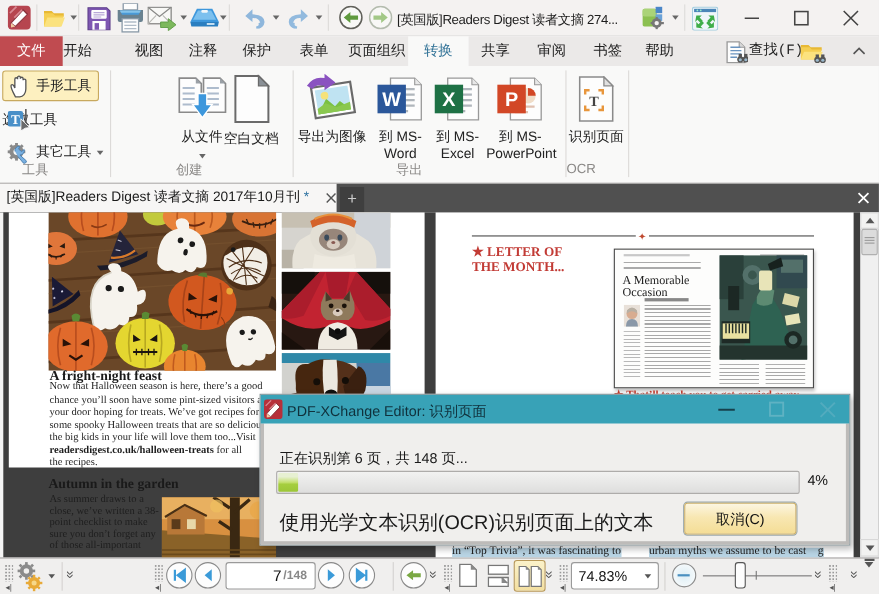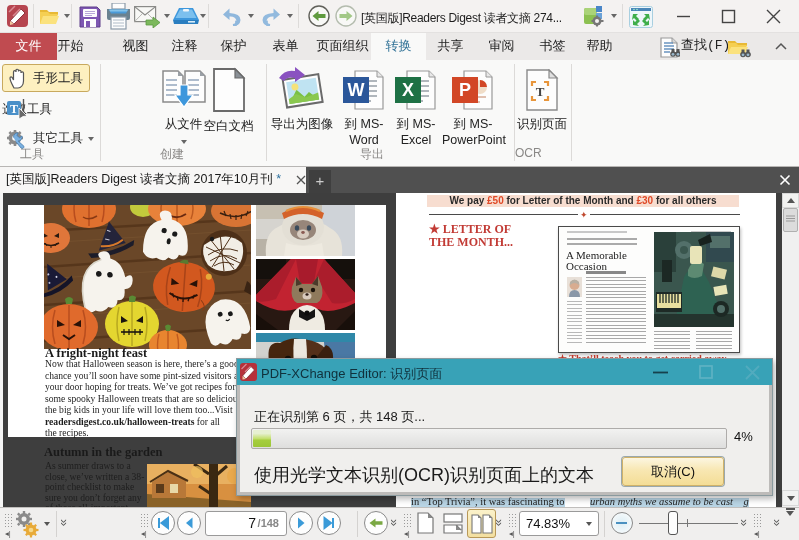--- a/index.html
+++ b/index.html
@@ -27,21 +27,21 @@
 .bigbtn { position:absolute; top:6px; text-align:center; font-size:12.5px; color:#222; }
 .smallbtn { position:absolute; left:2px; height:27px; font-size:12.5px; color:#222; }
 
 
 #tabbar { position:absolute; left:0; top:167px; width:799px; height:26px; background:#505050; }
 #doctab { position:absolute; left:0; top:0; width:306px; height:26px; background:#f7f6f5; font-size:12.5px; color:#1a1a1a; line-height:25px; padding-left:6px; }
 #plustab { position:absolute; left:309px; top:3px; width:22px; height:23px; background:#3f3f3f; color:#ccc; text-align:center; line-height:22px; font-size:15px; }
 
 
 #docarea { position:absolute; left:0; top:193px; width:799px; height:314px; background:#3e3e3e; overflow:hidden; }
-#lpage { position:absolute; left:8px; top:12px; width:378px; height:232px; background:#fff; }
+#lpage { position:absolute; left:8px; top:0; width:378px; height:232px; background:#fff; }
 #rpage { position:absolute; left:396px; top:0; width:380px; height:314px; background:#fff; }
 #psliver { position:absolute; left:0; top:0; width:3px; height:314px; background:#f5f5f5; }
 #scrollbar { position:absolute; left:782px; top:0; width:17px; height:314px; background:#f0f0f0; }
 
 
 #statusbar { position:absolute; left:0; top:507px; width:799px; height:33px; background:#f0efee; border-top:1px solid #c0bebc; }
 .navcirc { position:absolute; top:3px; width:24px; height:24px; border:1px solid #8a8a8a; border-radius:50%; background:#fdfdfd; }
 .navcirc svg { position:absolute; left:0; top:0; }
 .grip { position:absolute; top:5px; width:8px; height:16px; background-image:radial-gradient(#9a9a9a 0.8px, transparent 1px); background-size:3px 3px; }
 .mark { position:absolute; top:21px; font-size:7.5px; color:#555; }
@@ -547,21 +547,20 @@
       <rect x="23" y="20" width="8" height="9" fill="#e8d8a8"></rect>
       <rect x="62" y="0" width="9" height="55" fill="#3a2812"></rect>
       <path d="M62 10 L47 0 M66 14 L80 2 M64 30 L52 22" stroke="#3a2812" stroke-width="3"></path>
       <circle cx="88" cy="12" r="8" fill="#e8a848" opacity="0.8"></circle>
       <circle cx="50" cy="8" r="6" fill="#f0c060" opacity="0.7"></circle>
       <path d="M0 48 H104 M0 52 H104" stroke="#6a4a1c" stroke-width="1.5"></path>
     </svg>
   </div>
   <div id="rpage">
 
-    <div style="position:absolute;left:31px;top:2px;width:312px;height:12px;background:#f7ddd0;font-size:10px;font-weight:bold;color:#2a2a2a;text-align:center;line-height:11px;white-space:nowrap;">We pay <span style="color:#e04a28">£50</span> for Letter of the Month and <span style="color:#e04a28">£30</span> for all others</div>
     <div style="position:absolute;left:33px;top:21px;width:311px;height:1.2px;background:#4a4a4a;"></div>
     <div style="position:absolute;left:182px;top:16.5px;color:#c04a30;font-size:9px;background:#fff;padding:0 2px;">✦</div>
     <div class="serif" style="position:absolute;left:33px;top:30px;font-size:12px;font-weight:bold;color:#c23b35;line-height:12.5px;white-space:nowrap;">★ LETTER OF<br>THE MONTH...</div>
 
     <div style="position:absolute;left:162px;top:33px;width:182px;height:127px;background:#fdfdfc;border:1.5px solid #4a4a4a;box-shadow:1px 2px 3px rgba(0,0,0,0.25);">
       <div style="position:absolute;left:8px;top:4px;width:60px;height:2px;background:#c8c8c8;"></div>
       <div style="position:absolute;right:8px;top:4px;width:40px;height:2px;background:#c8c8c8;"></div>
       <div style="position:absolute;left:8px;top:11px;width:70px;height:10px;background:repeating-linear-gradient(#aaa 0 1.5px, transparent 1.5px 5px);"></div>
       <div class="serif" style="position:absolute;left:7px;top:23px;font-size:11px;line-height:10.5px;color:#222;">A Memorable<br>Occasion</div>
       <svg style="position:absolute;left:8px;top:50px" width="15" height="20" viewBox="0 0 15 20">
@@ -596,21 +595,21 @@
         <circle cx="67" cy="77" r="4" fill="#53706a"></circle>
         <rect x="8" y="28" width="10" height="22" fill="#1c2824"></rect>
         <path d="M44 8 L56 2 L58 10 L46 14 Z" fill="#17211e"></path>
       </svg>
       <div style="position:absolute;left:95px;top:104px;width:36px;height:18px;background:repeating-linear-gradient(#a8a8a8 0 1px, transparent 1px 3.4px);"></div>
       <div style="position:absolute;left:137px;top:104px;width:36px;height:18px;background:repeating-linear-gradient(#a8a8a8 0 1px, transparent 1px 3.4px);"></div>
     </div>
     <div class="serif" style="position:absolute;left:162px;top:160px;font-size:10px;font-weight:bold;color:#c0392b;white-space:nowrap;overflow:hidden;width:190px;">★ That’ll teach you to get carried away</div>
 
     <div class="serif" style="position:absolute;left:15px;top:305px;height:9px;background:#b8d4e4;font-size:10.5px;line-height:8.5px;color:#222;white-space:nowrap;">in “Top Trivia”, it was fascinating to</div>
-    <div class="serif" style="position:absolute;left:194px;top:305px;height:9px;background:#b8d4e4;font-size:10.5px;line-height:8.5px;color:#222;white-space:nowrap;font-style:italic;">urban myths we assume to be cast&nbsp;&nbsp;&nbsp;&nbsp;g</div>
+    <div class="serif" style="position:absolute;left:194px;top:305px;height:9px;background:#b8d4e4;font-size:10.5px;line-height:8.5px;color:#222;white-space:nowrap;">urban myths we assume to be cast&nbsp;&nbsp;&nbsp;&nbsp;g</div>
   </div>
   <div id="scrollbar">
     <div style="position:absolute;left:0;top:0;width:17px;height:15px;background:#f2f2f1;border:1px solid #d8d8d8;">
         <div style="width:0;height:0;border-left:4px solid transparent;border-right:4px solid transparent;border-bottom:5px solid #555;margin:4px auto;"></div>
       </div>
     <div style="position:absolute;left:1px;top:15px;width:15px;height:24px;background:#dcdcdc;border:1px solid #b0b0b0;border-radius:2px;">
         <div style="margin:9px 2px;height:1px;background:#999;box-shadow:0 2.5px 0 #999, 0 -2.5px 0 #999;"></div>
       </div>
     <div style="position:absolute;left:0;top:297px;width:17px;height:16px;background:#f2f2f1;border:1px solid #d8d8d8;">
         <div style="width:0;height:0;border-left:4px solid transparent;border-right:4px solid transparent;border-top:5px solid #555;margin:5px auto;"></div>

